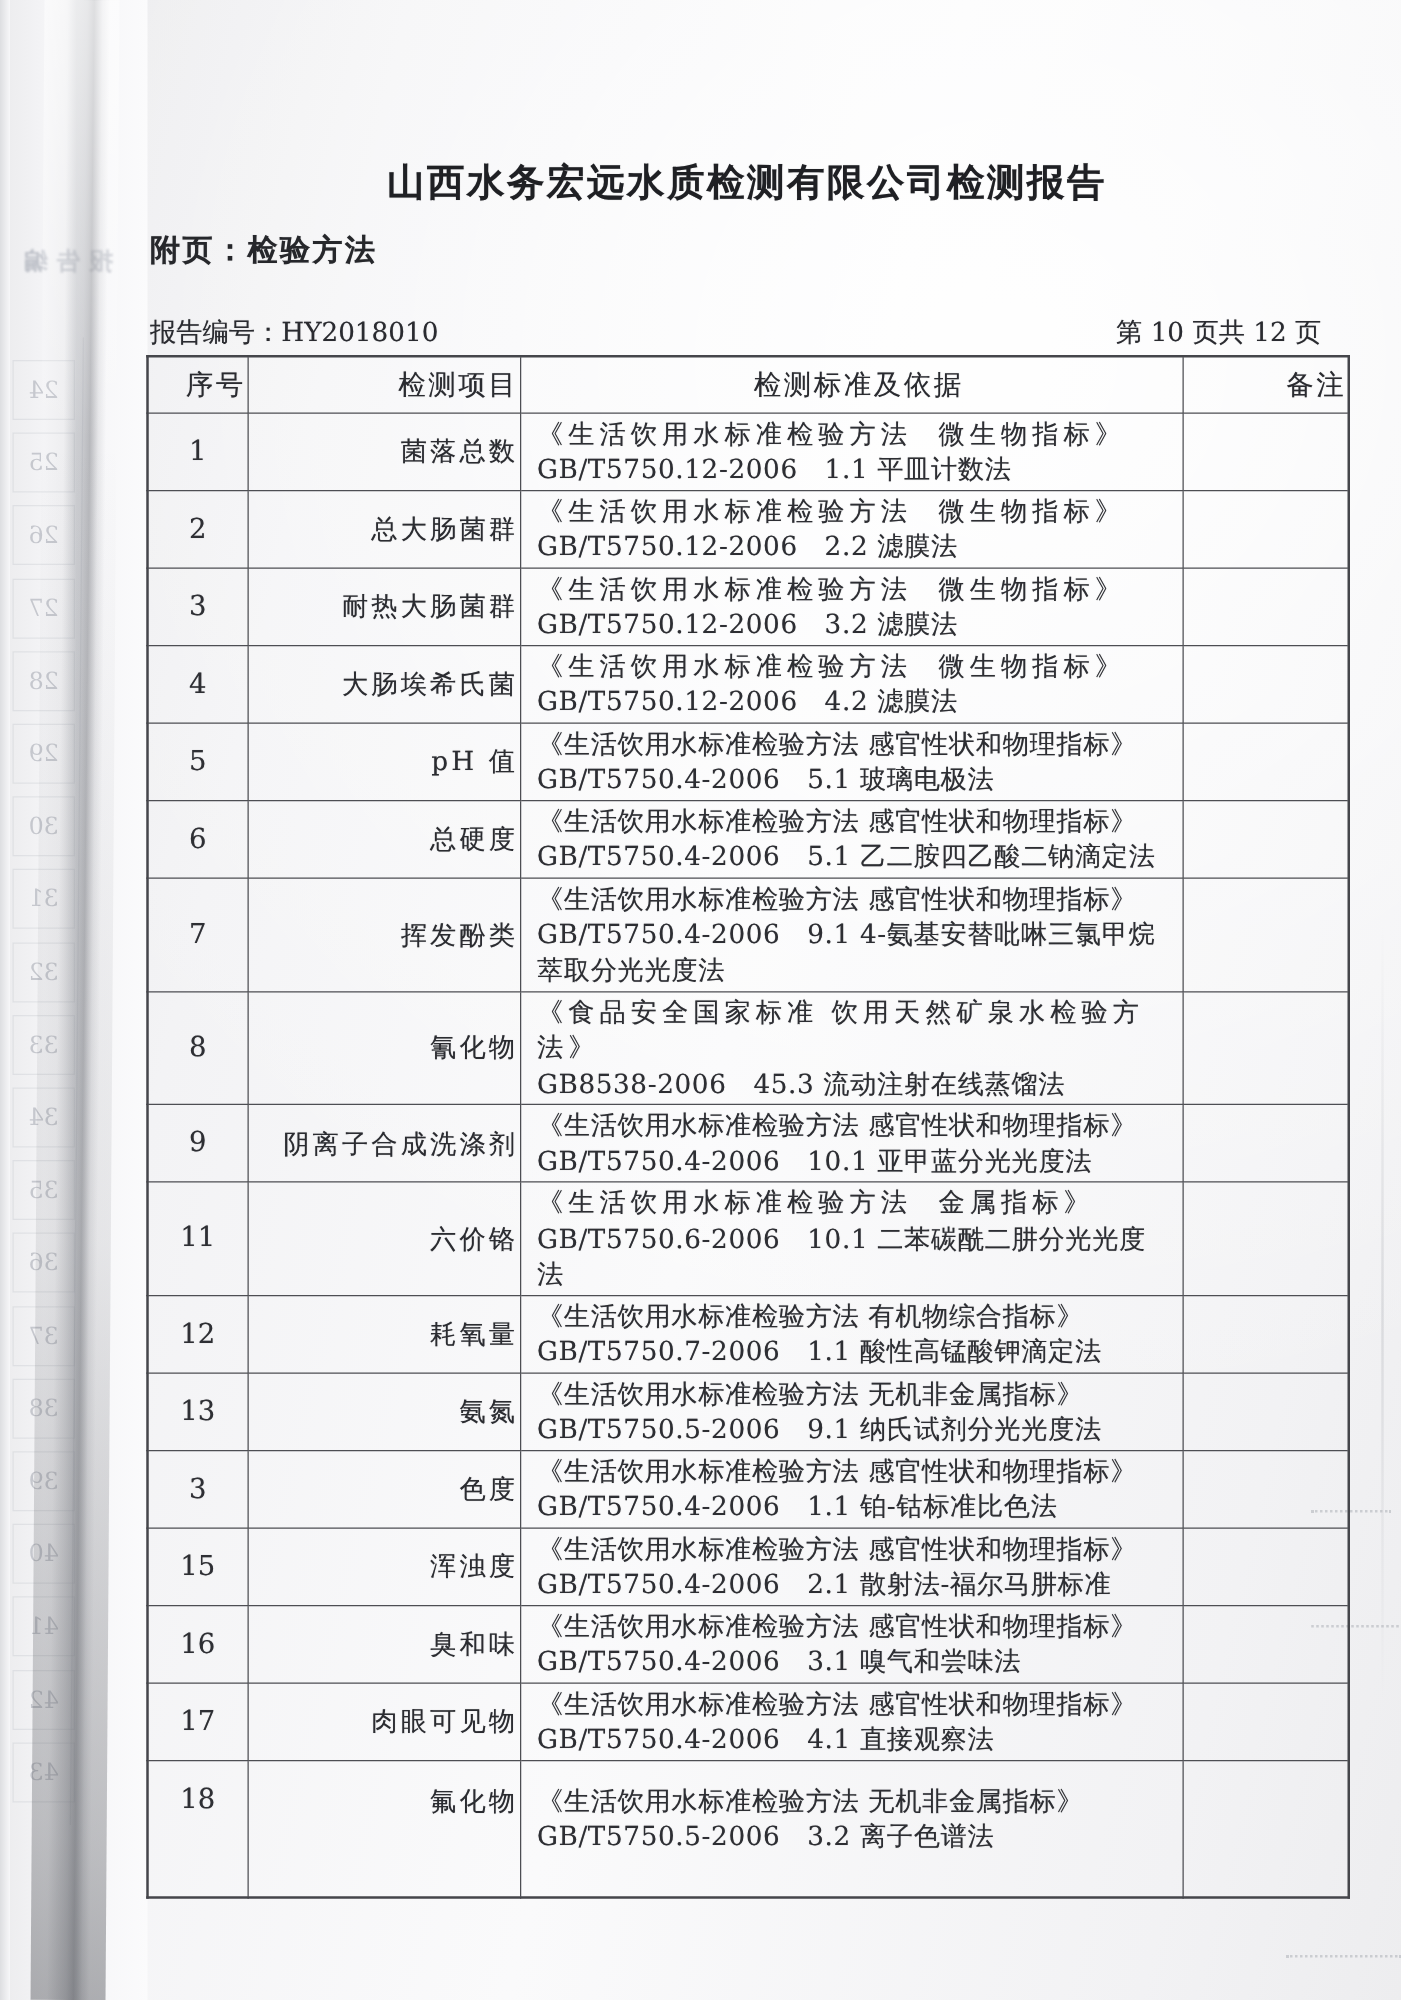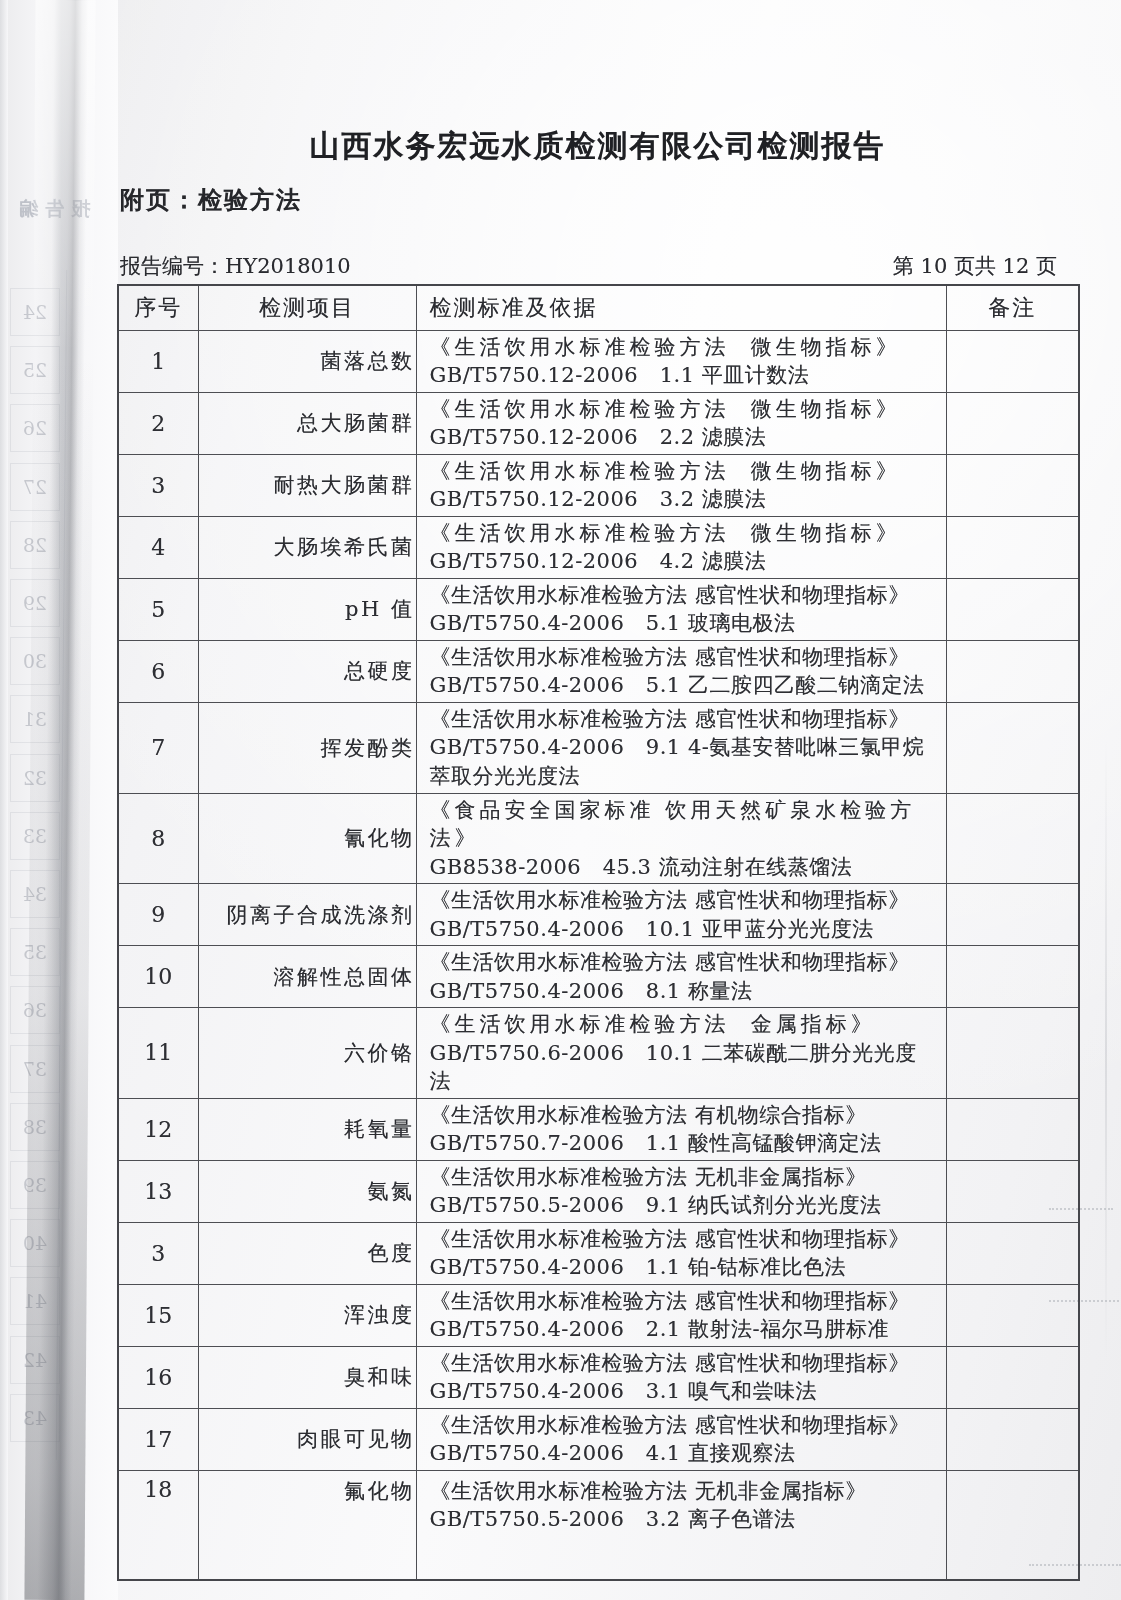--- a/index.html
+++ b/index.html
@@ -76,26 +76,26 @@
   
   table.methods{
     position:absolute;left:117px;top:284px;width:961px;
     border-collapse:collapse;table-layout:fixed;
     border:2.5px solid #45464b;
   }
   table.methods th,table.methods td{
     border:1.6px solid #4d4e53;vertical-align:middle;overflow:hidden;
   }
   thead tr{height:45px;}
-  th{font-weight:400;font-size:22px;letter-spacing:2px;color:#2a2b30;text-align:center;}
-  th.h-std{text-align:left;padding-left:13px;}
+  th{font-weight:400;font-size:22px;letter-spacing:2px;color:#2a2b30;text-align:right;}
+  th.h-std{text-align:center;padding-left:13px;}
   tbody tr{height:58px;}
   tbody tr.r3{height:91px;}
   tbody tr:last-child{height:110px;}
-  tbody tr:last-child td{vertical-align:top;padding-top:6px;}
+  tbody tr:last-child td{vertical-align:top;padding-top:18px;}
   td.c-no{text-align:center;font-size:22px;color:#2e2f34;}
   td.c-item{text-align:right;font-size:21px;letter-spacing:2.5px;color:#2b2c31;}
   td.c-std{padding:2px 8px 2px 13px;}
   .sline{font-size:21px;line-height:28.5px;white-space:pre-wrap;letter-spacing:.5px;color:#2d2e33;}
   .spread .sline:first-child{letter-spacing:4px;}
   td.c-remark{}
 </style>
 </head>
 <body>
 
@@ -247,29 +247,20 @@
     <tr>
       <td class="c-no">9</td>
       <td class="c-item">阴离子合成洗涤剂</td>
       <td class="c-std">
               <div class="sline">《生活饮用水标准检验方法 感官性状和物理指标》</div>
               <div class="sline">GB/T5750.4-2006   10.1 亚甲蓝分光光度法</div>
             </td>
       <td class="c-remark"></td>
     </tr>
 
-    <tr>
-      <td class="c-no">10</td>
-      <td class="c-item">溶解性总固体</td>
-      <td class="c-std">
-              <div class="sline">《生活饮用水标准检验方法 感官性状和物理指标》</div>
-              <div class="sline">GB/T5750.4-2006   8.1 称量法</div>
-            </td>
-      <td class="c-remark"></td>
-    </tr>
 
     <tr>
       <td class="c-no">11</td>
       <td class="c-item">六价铬</td>
       <td class="c-std spread">
               <div class="sline">《生活饮用水标准检验方法  金属指标》</div>
               <div class="sline">GB/T5750.6-2006   10.1 二苯碳酰二肼分光光度法</div>
             </td>
       <td class="c-remark"></td>
     </tr>

